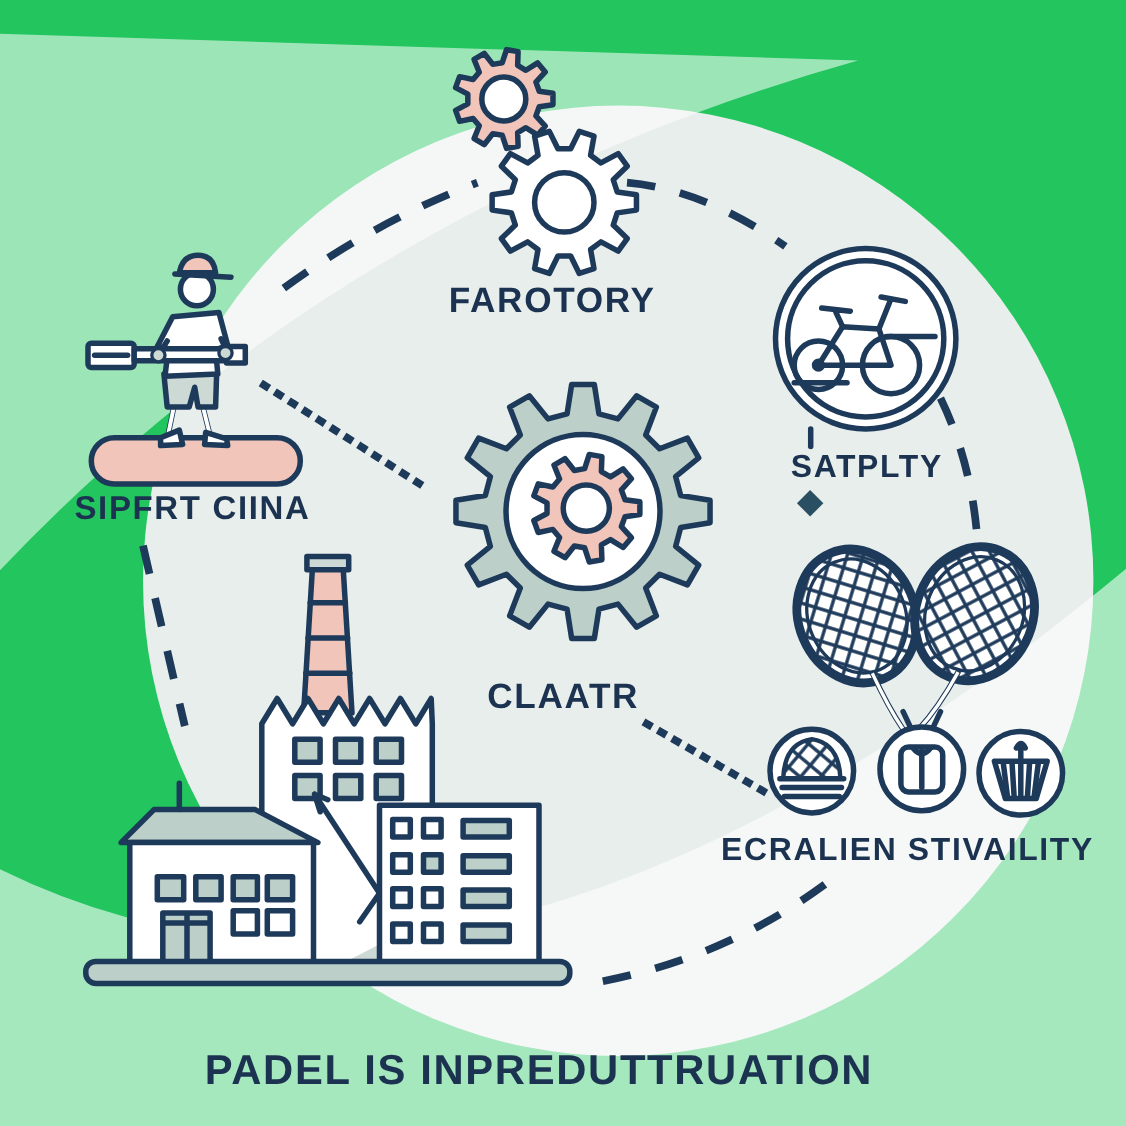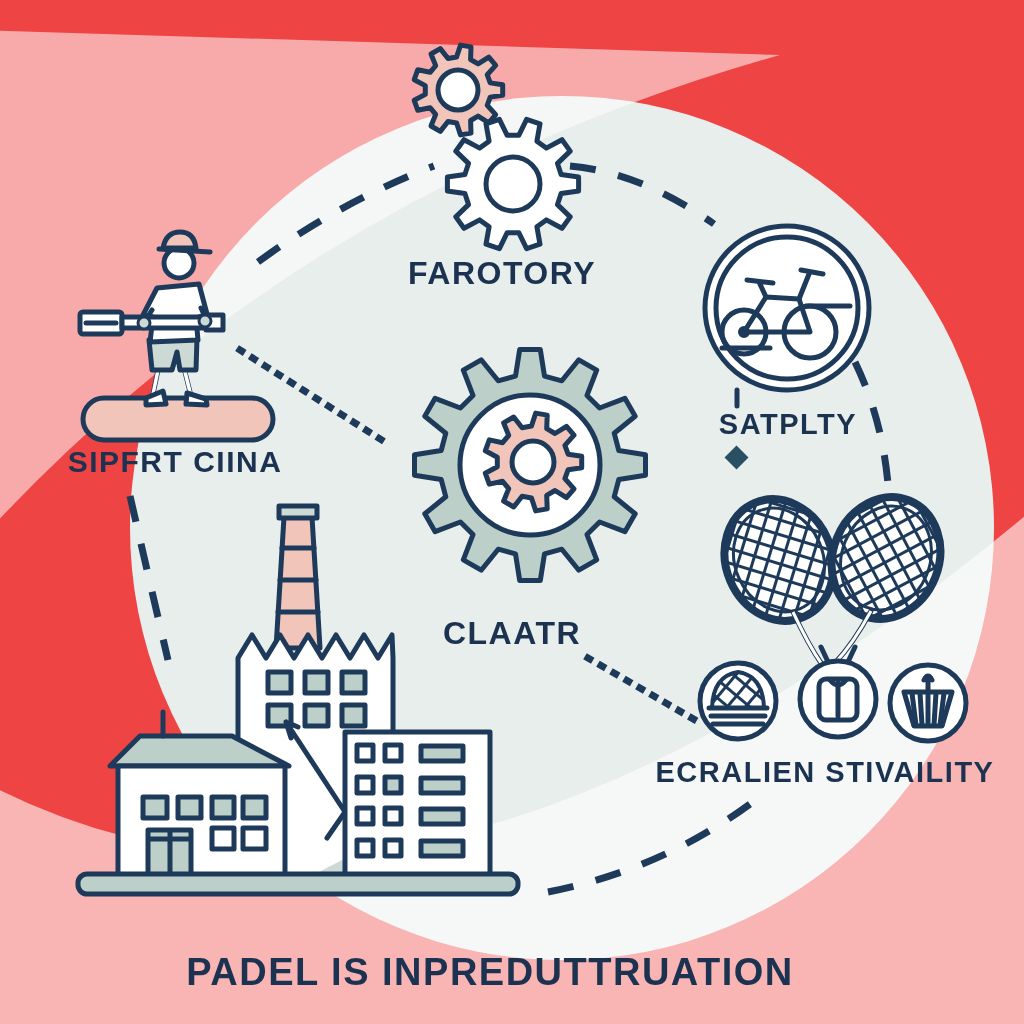--- a/index.html
+++ b/index.html
@@ -1,16 +1,16 @@
 <!DOCTYPE html>
 <html style="--c-navy: #1e3a5a; --c-text: #1b3350; --c-pink: #f1c5b9; --c-sage: #bccfc9; --c-sage_light: #cdd9d5; --c-pale: #e8eeec; --c-white: #ffffff;"><head>
 <meta charset="utf-8">
 <style>
   html,body{margin:0;padding:0;background:#fff;}
-  #stage{position:relative;width:1024px;height:1024px;background:#ef4444;overflow:hidden;
+  #stage{position:relative;width:1024px;height:1024px;background:#22c55e;overflow:hidden;
          font-family:"Liberation Sans", sans-serif;}
   svg{display:block;}
   .s{stroke:var(--c-navy);stroke-width:5;stroke-linecap:round;stroke-linejoin:round;fill:none}
   .fw{fill:#fff}
   .fp{fill:var(--c-pink)}
   .fs{fill:var(--c-sage)}
   .fsl{fill:var(--c-sage_light)}
   .fn{fill:var(--c-navy)}
   .lbl{font-family:"Liberation Sans", sans-serif;font-weight:bold;fill:var(--c-text);
        letter-spacing:1.5px;}

